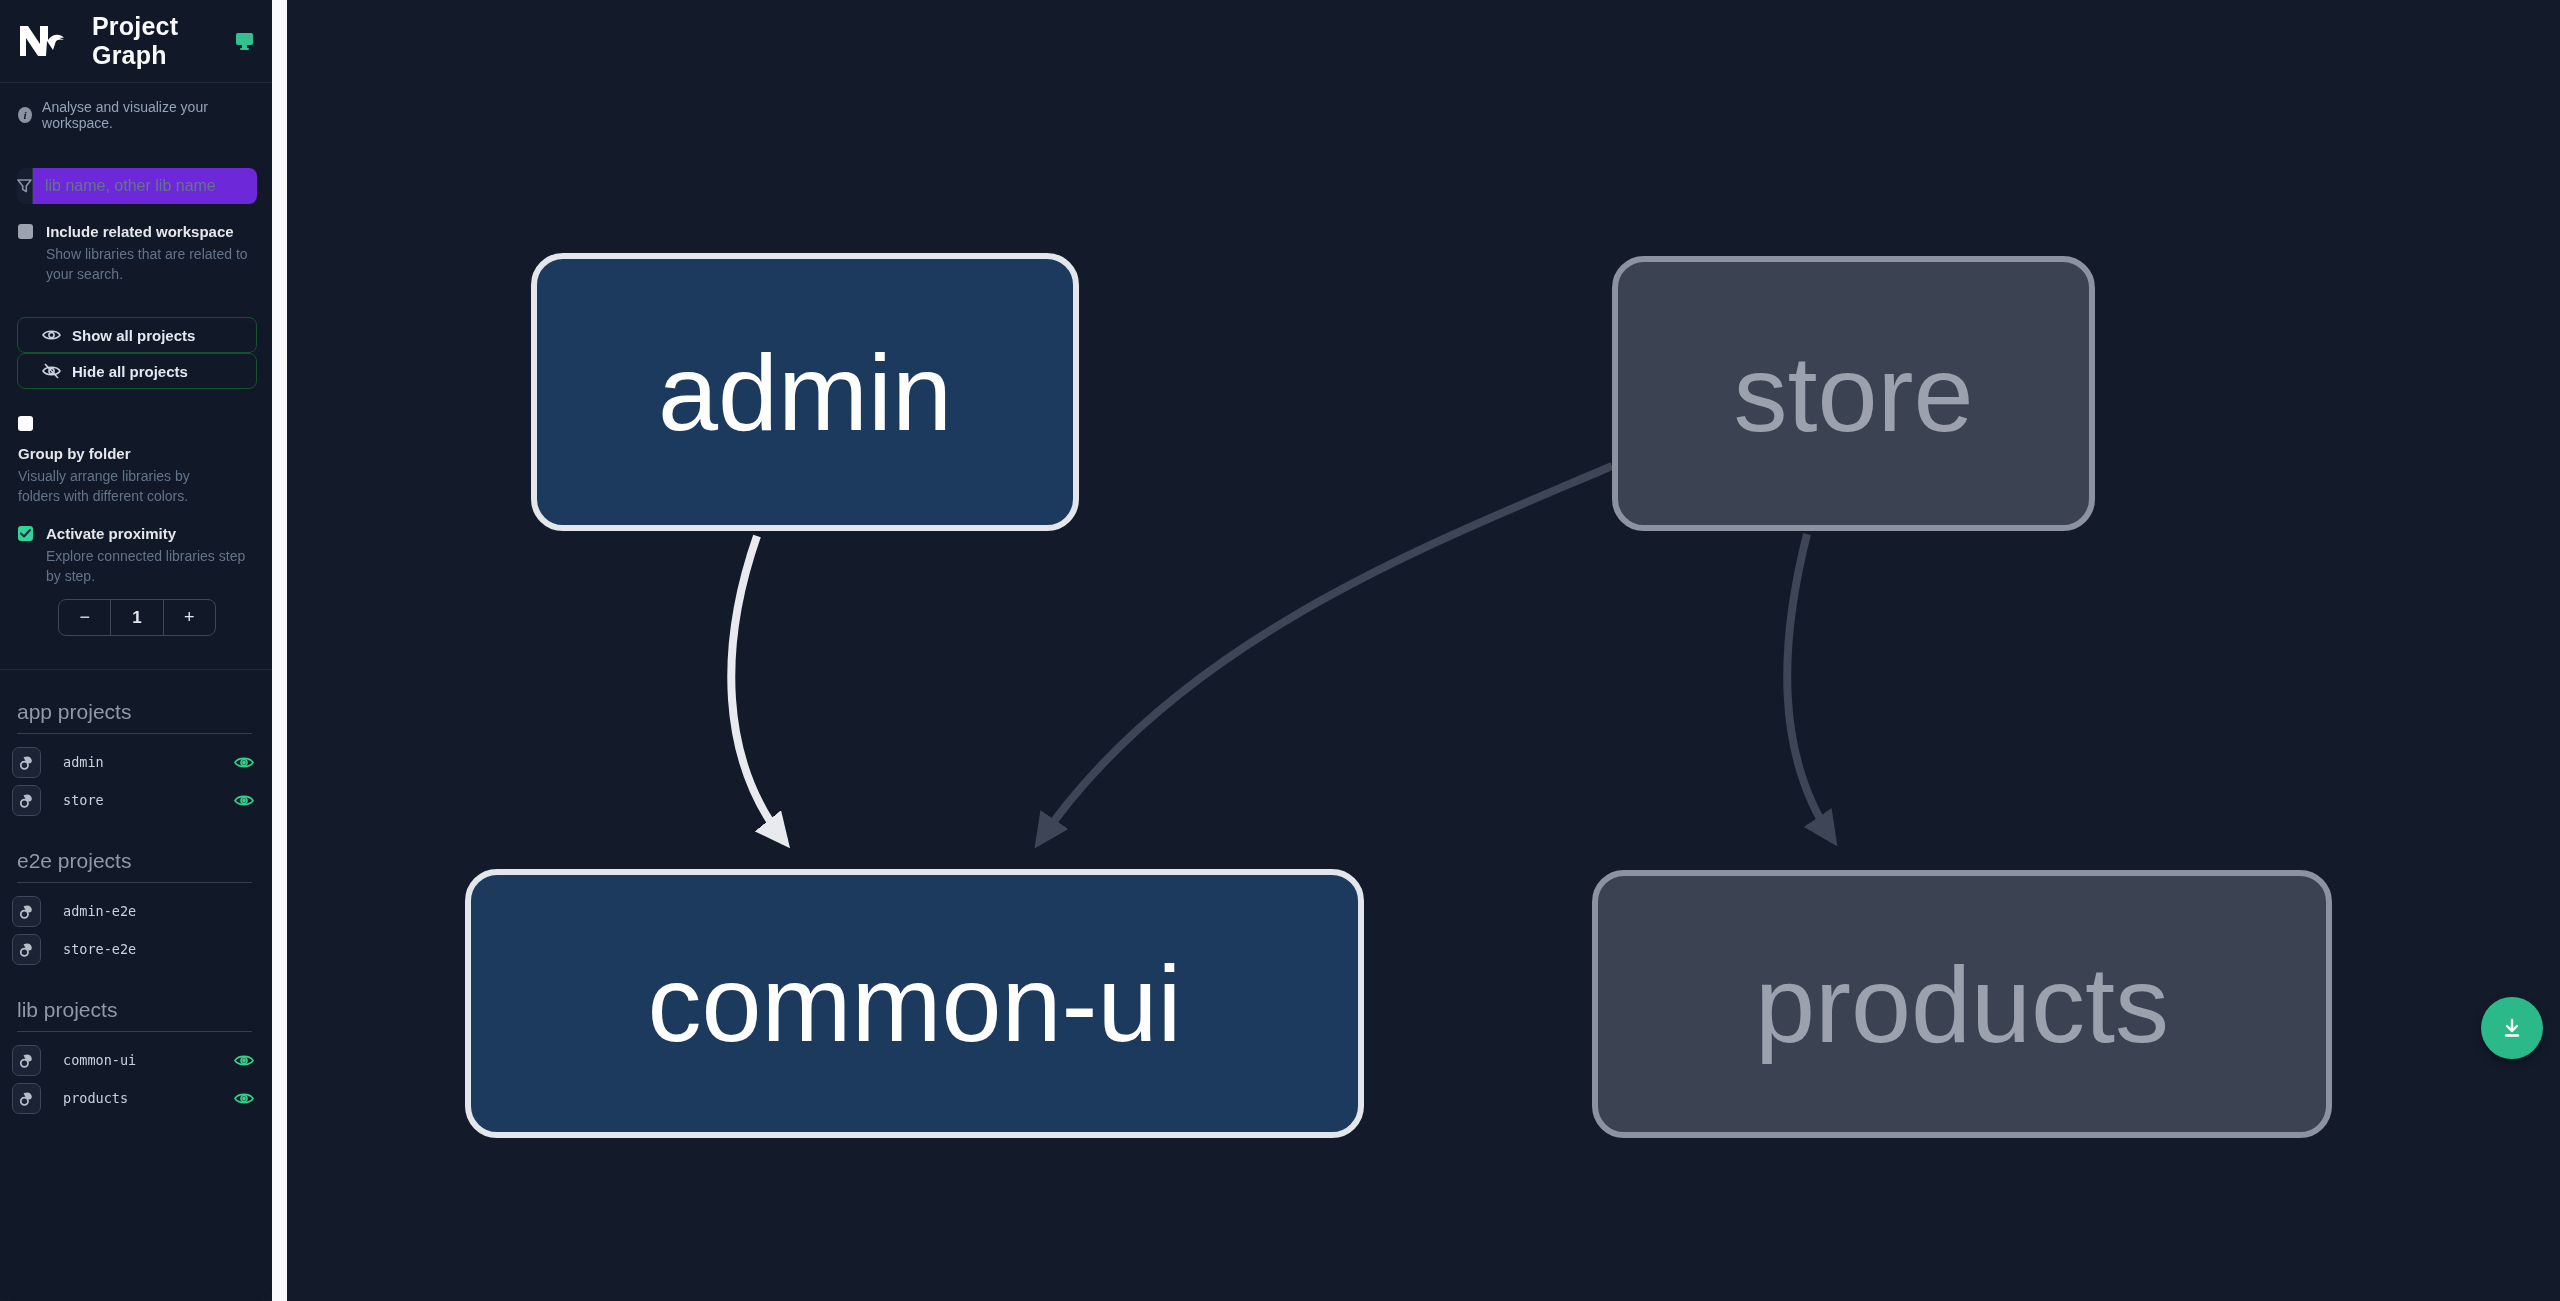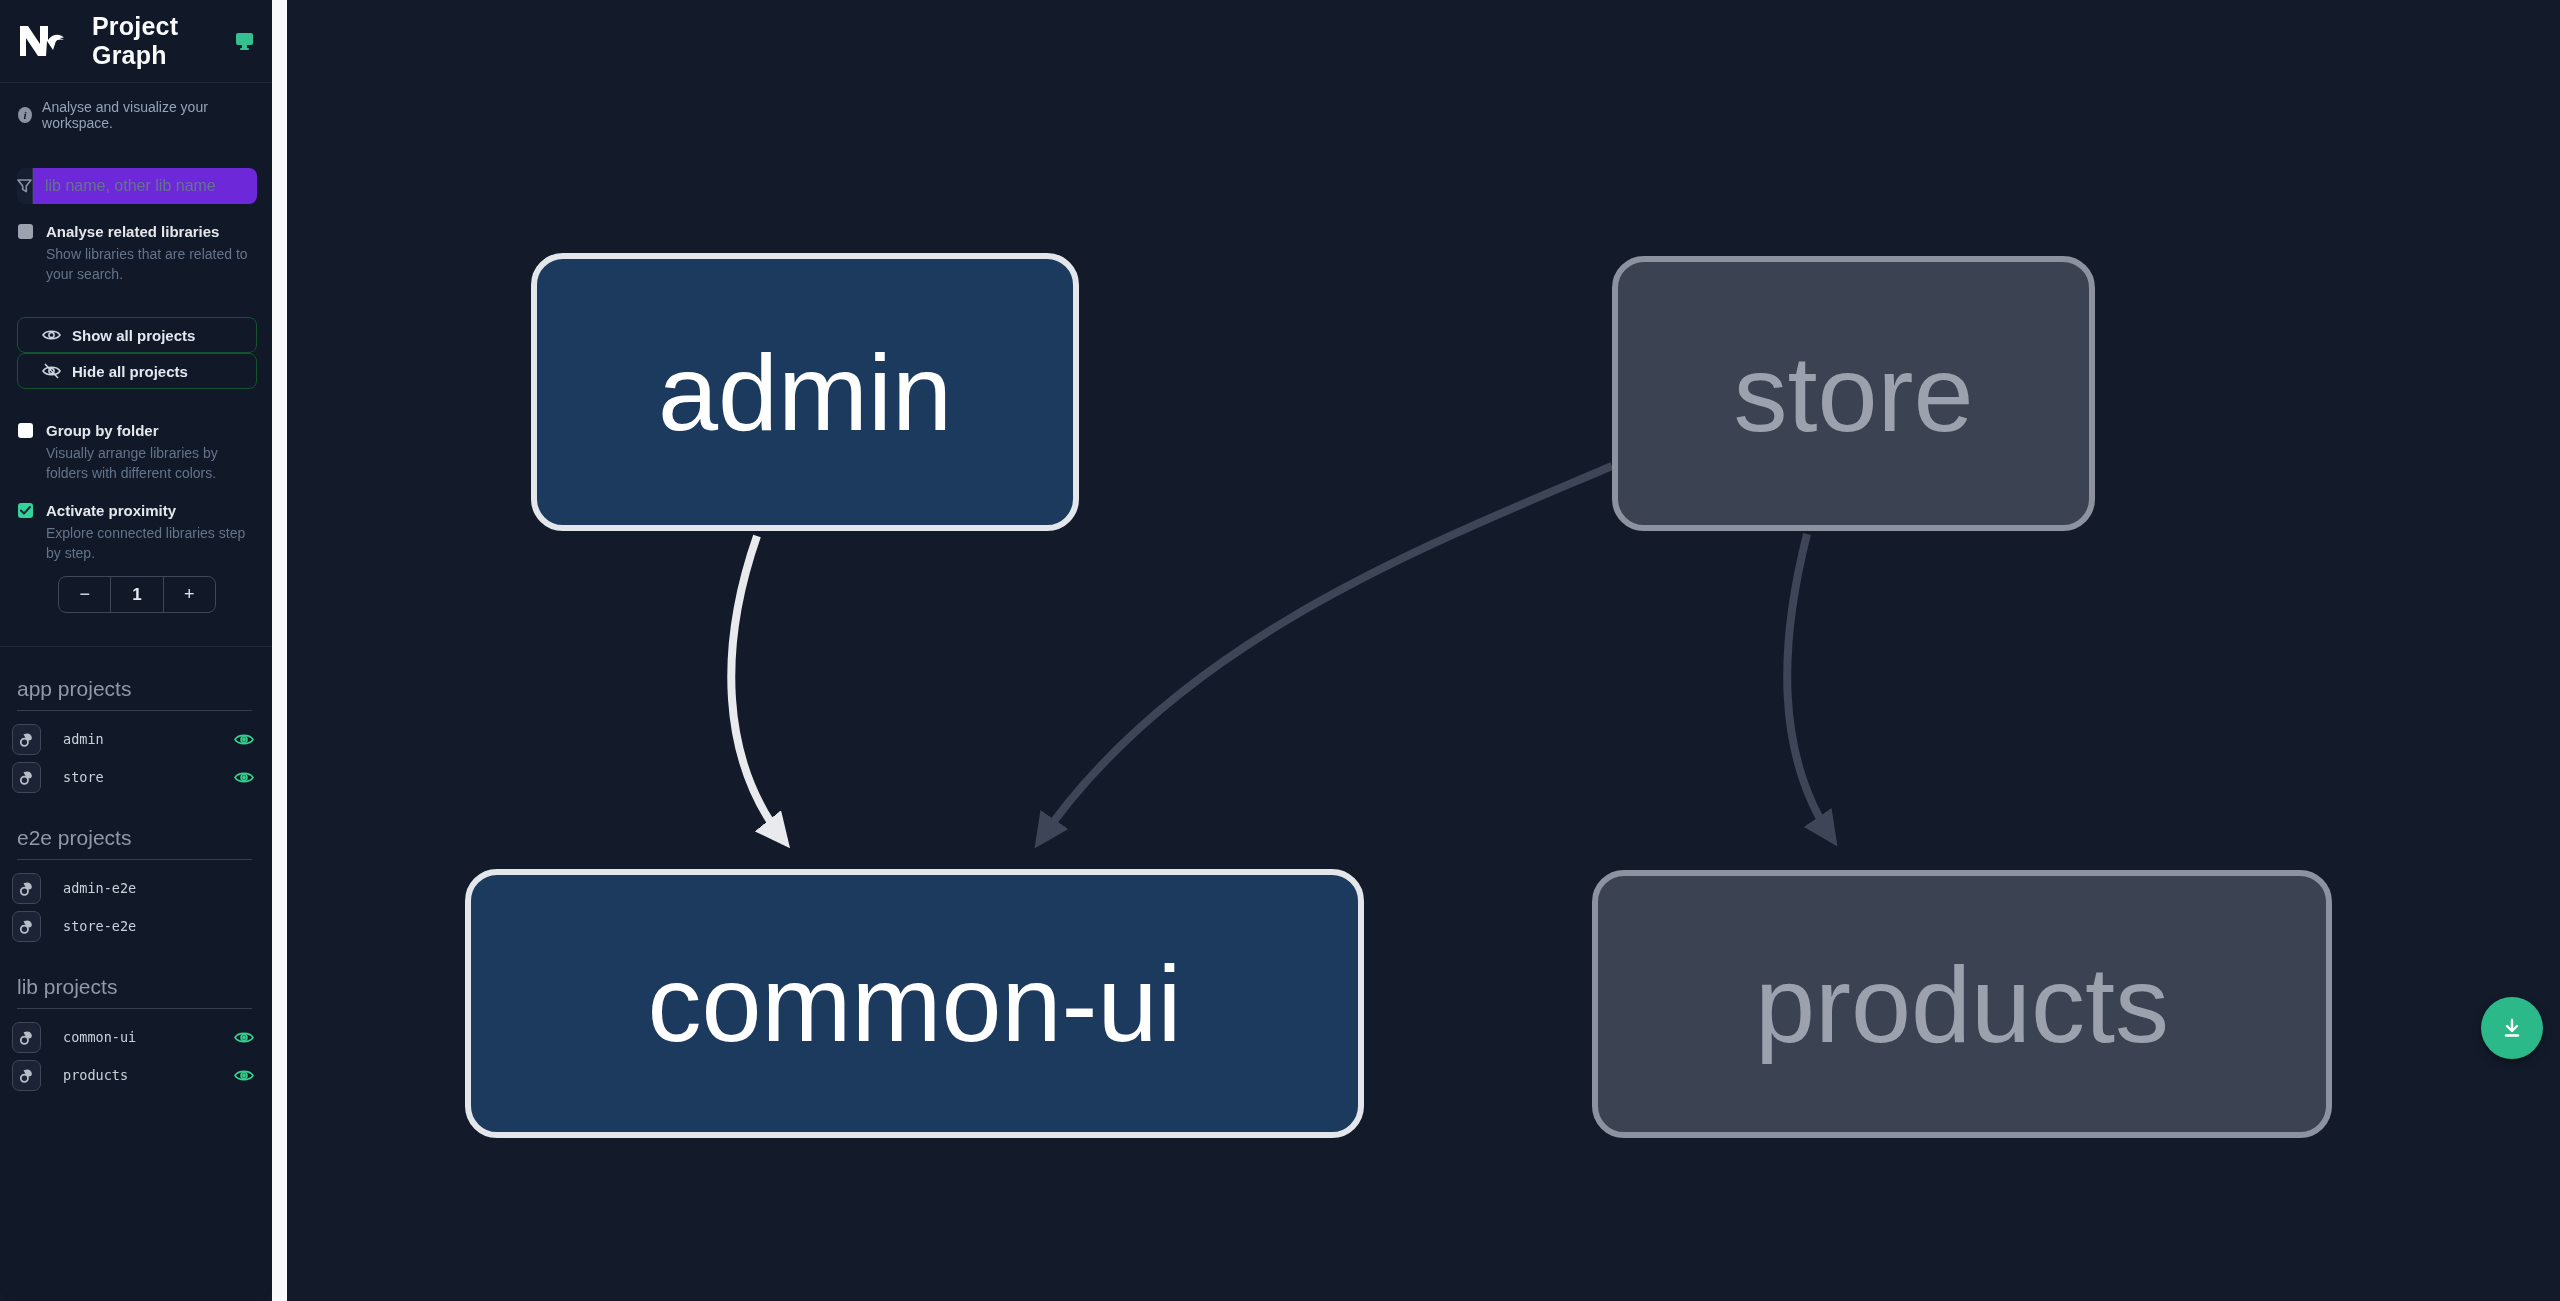--- a/index.html
+++ b/index.html
@@ -129,21 +129,21 @@
         <svg width="15" height="14" viewBox="0 0 15 14" fill="none" stroke="#8b93a3" stroke-width="1.6" stroke-linejoin="round">
           <path d="M1 1 h13 L9.3 7 v5.6 L5.7 10.4 V7 Z"></path>
         </svg>
       </span>
       <input class="search-input" type="text" placeholder="lib name, other lib name" style="">
     </div>
 
     <div class="cb-row" style="margin-top:18px;">
       <span class="cb-box cb-gray"></span>
       <div>
-        <div class="cb-label">Analyse related libraries</div>
+        <div class="cb-label">Include related workspace</div>
         <div class="cb-desc">Show libraries that are related to your search.</div>
       </div>
     </div>
 
     <button class="sb-btn" style="margin-top:33px;">
       <svg width="19" height="14" viewBox="0 0 19 14" fill="none" stroke="#cbd5e1" stroke-width="1.5">
         <path d="M1 7 C4 2 15 2 18 7 C15 12 4 12 1 7 Z"></path>
         <circle cx="9.5" cy="7" r="2.6"></circle>
       </svg>
       <span>Show all projects</span>
@@ -151,21 +151,21 @@
 
     <button class="sb-btn" style="">
       <svg width="19" height="16" viewBox="0 0 19 16" fill="none" stroke="#cbd5e1" stroke-width="1.5">
         <path d="M1 8 C4 3 15 3 18 8 C15 13 4 13 1 8 Z"></path>
         <circle cx="9.5" cy="8" r="2.6"></circle>
         <line x1="3" y1="1" x2="16" y2="15"></line>
       </svg>
       <span>Hide all projects</span>
     </button>
 
-    <div class="cb-row" style="margin-top:32px;">
+    <div class="cb-row" style="margin-top:25px;flex-direction:column;">
       <span class="cb-box cb-white"></span>
       <div>
         <div class="cb-label">Group by folder</div>
         <div class="cb-desc">Visually arrange libraries by folders with different colors.</div>
       </div>
     </div>
 
     <div class="cb-row" style="margin-top:18px;">
       <span class="cb-box cb-green">
         <svg width="11" height="9" viewBox="0 0 11 9" fill="none" stroke="#1f2937" stroke-width="2" stroke-linecap="round" stroke-linejoin="round">

